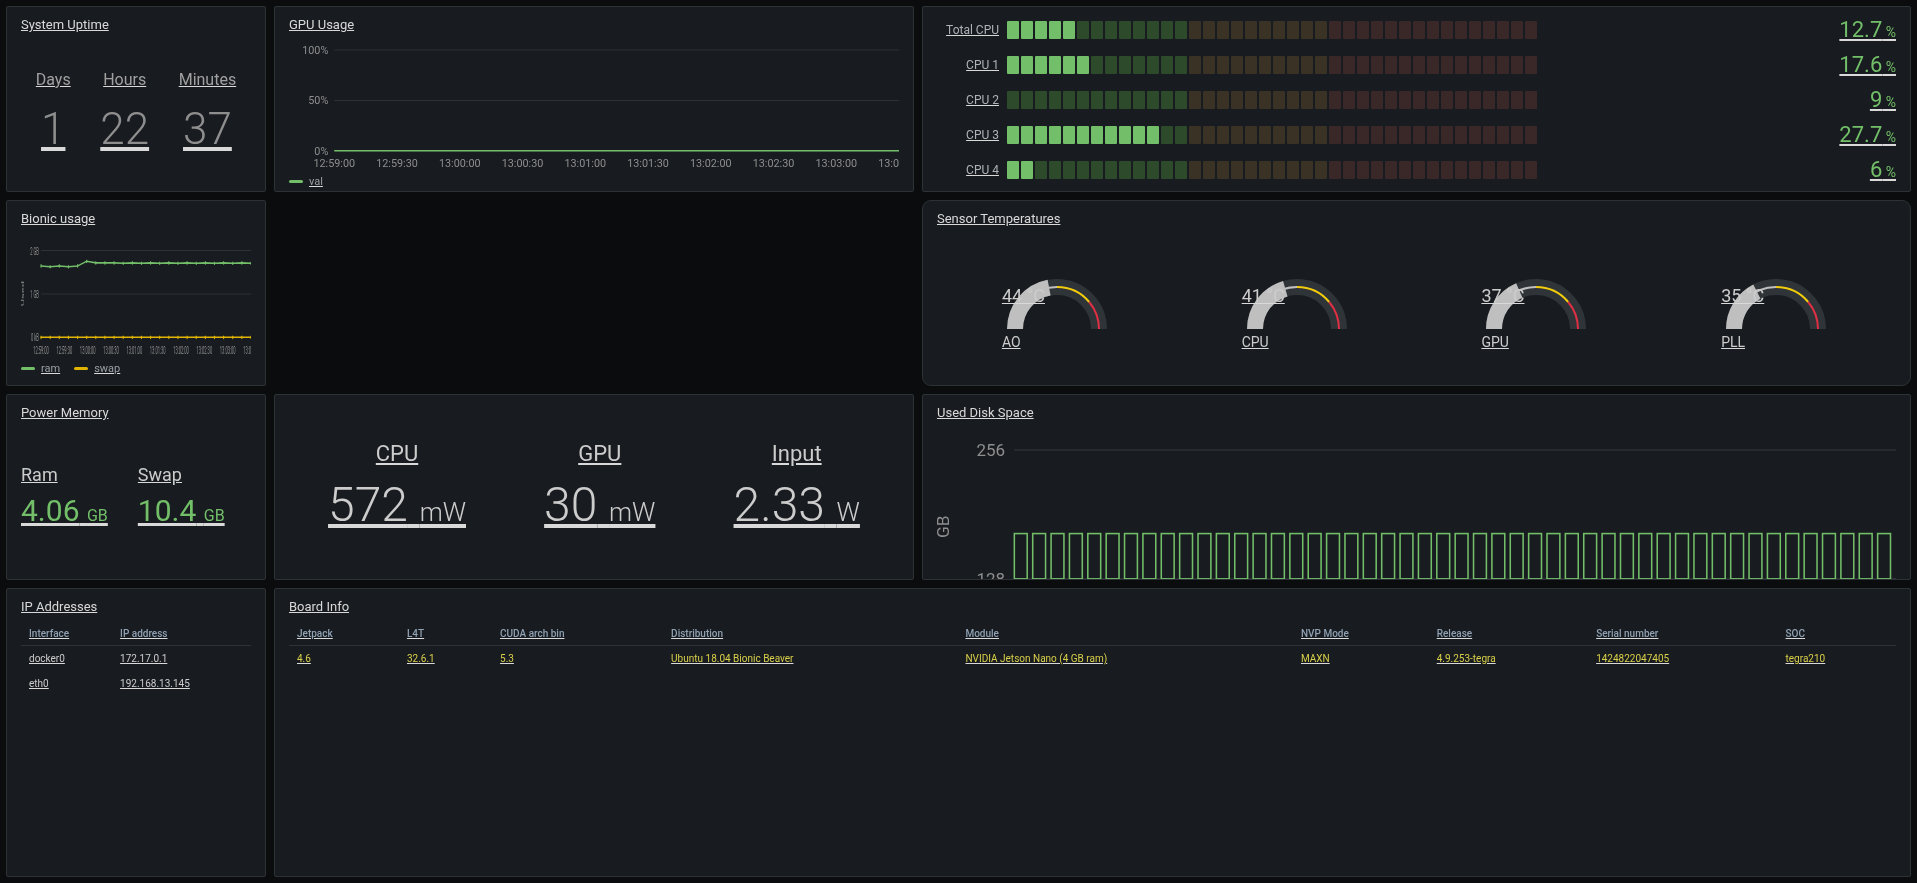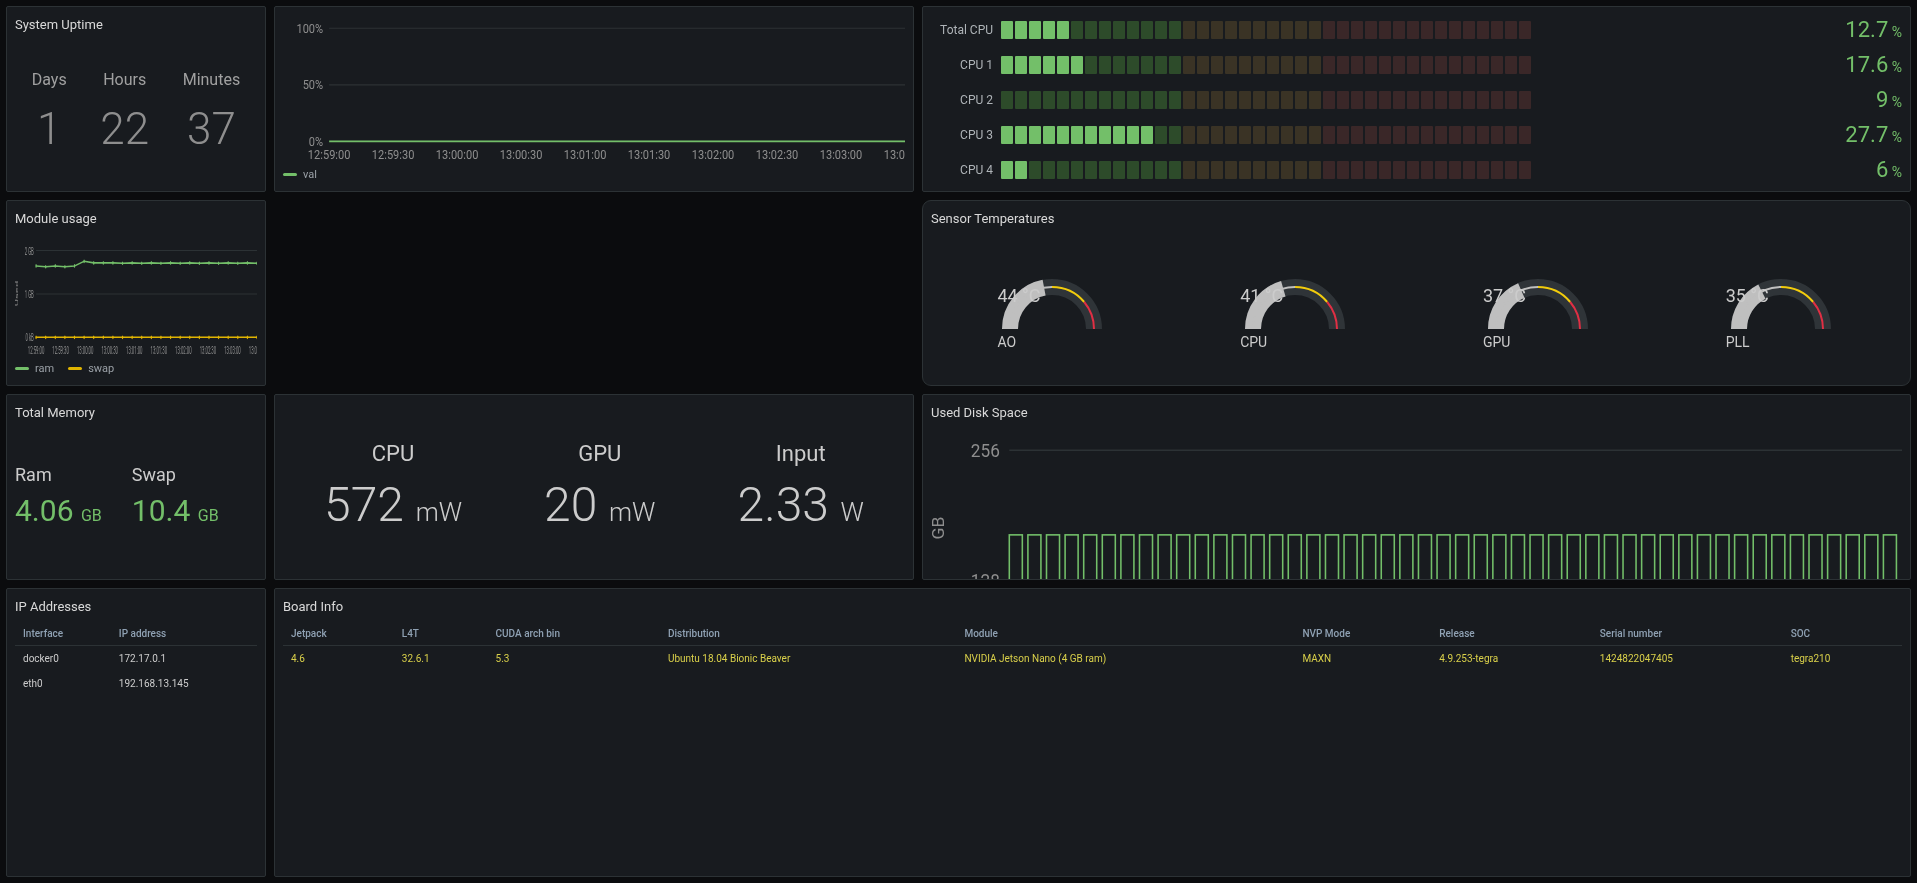--- a/index.html
+++ b/index.html
@@ -17,24 +17,25 @@
     display: grid;
     grid-template-columns: 260px 640px 1fr;
     grid-template-rows: 186px 186px 186px 1fr;
     gap: 8px;
     height: 100%;
   }
   .panel {
     background: #181b1f;
     border: 1px solid #2c3235;
     border-radius: 2px;
-    padding: 10px 8px;
+    padding: 10px 14px;
     display: flex;
     flex-direction: column;
     overflow: hidden;
+    text-decoration: underline;
   }
   .panel-title {
     font-size: 13px;
     color: #d9d9d9;
     margin-bottom: 8px;
     flex: 0 0 auto;
   }
   .panel-body { flex: 1 1 auto; position: relative; }
 
   
@@ -117,20 +118,21 @@
         </div>
         <div class="uptime-cell">
           <div class="lbl">Minutes</div>
           <div class="val">37</div>
         </div>
       </div>
     </div>
   </div>
 
   <div class="panel" id="panel-gpu">
+    <div class="panel-title">GPU Usage</div>
     <div class="panel-body">
       <svg class="chart-svg" viewBox="0 0 620 130" preserveAspectRatio="none">
         <text x="40" y="14" class="axis-label" text-anchor="end">100%</text>
         <text x="40" y="64" class="axis-label" text-anchor="end">50%</text>
         <text x="40" y="114" class="axis-label" text-anchor="end">0%</text>
         <line x1="46" y1="10" x2="620" y2="10" class="grid-line"></line>
         <line x1="46" y1="60" x2="620" y2="60" class="grid-line"></line>
         <line x1="46" y1="110" x2="620" y2="110" class="grid-line"></line>
         <polyline id="gpu-line" fill="none" stroke="#73bf69" stroke-width="1.5" points="46,110 76.21052631578948,110 106.42105263157895,110 136.63157894736844,110 166.8421052631579,110 197.05263157894737,110 227.26315789473685,110 257.47368421052636,110 287.6842105263158,110 317.89473684210526,110 348.10526315789474,110 378.3157894736842,110 408.5263157894737,110 438.7368421052632,110 468.94736842105266,110 499.1578947368421,110 529.3684210526316,110 559.578947368421,110 589.7894736842105,110 620,110"></polyline>
         <g id="gpu-xticks">
@@ -377,21 +379,21 @@
               <div class="cpu-cell" style="background: rgb(58, 39, 40);"></div>
             </div>
             <div class="cpu-val">6<span class="pct"> %</span></div>
           </div>
         </div>
     </div>
   </div>
 
 
   <div class="panel" id="panel-memusage">
-    <div class="panel-title">Module usage</div>
+    <div class="panel-title">Bionic usage</div>
     <div class="panel-body">
       <svg class="chart-svg" viewBox="0 0 620 120" preserveAspectRatio="none">
         <text x="8" y="70" class="axis-label" transform="rotate(-90 8 70)">Used</text>
         <text x="48" y="20" class="axis-label" text-anchor="end">2 GB</text>
         <text x="48" y="62" class="axis-label" text-anchor="end">1 GB</text>
         <text x="48" y="104" class="axis-label" text-anchor="end">0 kB</text>
         <line x1="54" y1="16" x2="620" y2="16" class="grid-line"></line>
         <line x1="54" y1="58" x2="620" y2="58" class="grid-line"></line>
         <line x1="54" y1="100" x2="620" y2="100" class="grid-line"></line>
         <polyline id="ram-line" fill="none" stroke="#73bf69" stroke-width="1.5" points="54,30.933333333333323 78.6086956521739,31.679999999999993 103.21739130434783,30.933333333333323 127.82608695652173,31.679999999999993 152.43478260869566,30.933333333333323 177.04347826086956,26.453333333333333 201.65217391304347,27.946666666666673 226.2608695652174,27.946666666666673 250.8695652173913,27.946666666666673 275.47826086956525,28.320000000000007 300.0869565217391,27.946666666666673 324.69565217391306,28.320000000000007 349.30434782608694,27.946666666666673 373.9130434782609,28.320000000000007 398.5217391304348,27.946666666666673 423.1304347826087,28.320000000000007 447.7391304347826,27.946666666666673 472.3478260869565,28.320000000000007 496.95652173913044,27.946666666666673 521.5652173913044,28.320000000000007 546.1739130434783,27.946666666666673 570.7826086956521,28.320000000000007 595.3913043478261,27.946666666666673 620,28.320000000000007"></polyline>
@@ -518,21 +520,21 @@
             <path d="M 55.0 28.0 A 42 42 0 0 1 87.2 43.0" fill="none" stroke="#f2cc0c" stroke-width="2"></path>
             <path d="M 87.2 43.0 A 42 42 0 0 1 97.0 70.0" fill="none" stroke="#e02f44" stroke-width="2"></path>
           </svg>
           <div class="sensor-val">35 °C</div>
           <div class="sensor-name">PLL</div>
         </div>
       </div>
   </div>
 
   <div class="panel" id="panel-totmem">
-    <div class="panel-title">Total Memory</div>
+    <div class="panel-title">Power Memory</div>
     <div class="panel-body">
       <div class="mem-row">
         <div class="mem-cell">
           <div class="lbl">Ram</div>
           <div class="val"><span>4.06</span> <span class="unit">GB</span></div>
         </div>
         <div class="mem-cell">
           <div class="lbl">Swap</div>
           <div class="val"><span>10.4</span> <span class="unit">GB</span></div>
         </div>
@@ -541,21 +543,21 @@
   </div>
 
   <div class="panel" id="panel-power">
     <div class="panel-body pwr-row" id="pwr-row">
         <div class="pwr-cell">
           <div class="lbl">CPU</div>
           <div class="val"><span>572</span> <span class="unit">mW</span></div>
         </div>
         <div class="pwr-cell">
           <div class="lbl">GPU</div>
-          <div class="val"><span>20</span> <span class="unit">mW</span></div>
+          <div class="val"><span>30</span> <span class="unit">mW</span></div>
         </div>
         <div class="pwr-cell">
           <div class="lbl">Input</div>
           <div class="val"><span>2.33</span> <span class="unit">W</span></div>
         </div>
       </div>
   </div>
 
   <div class="panel" id="panel-disk">
     <div class="panel-title">Used Disk Space</div>

